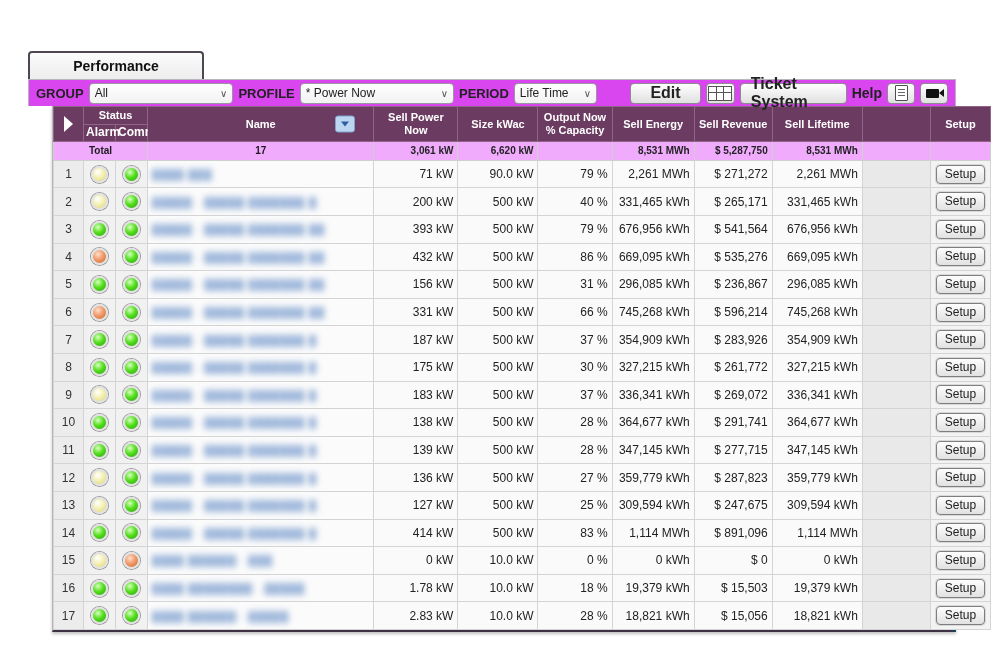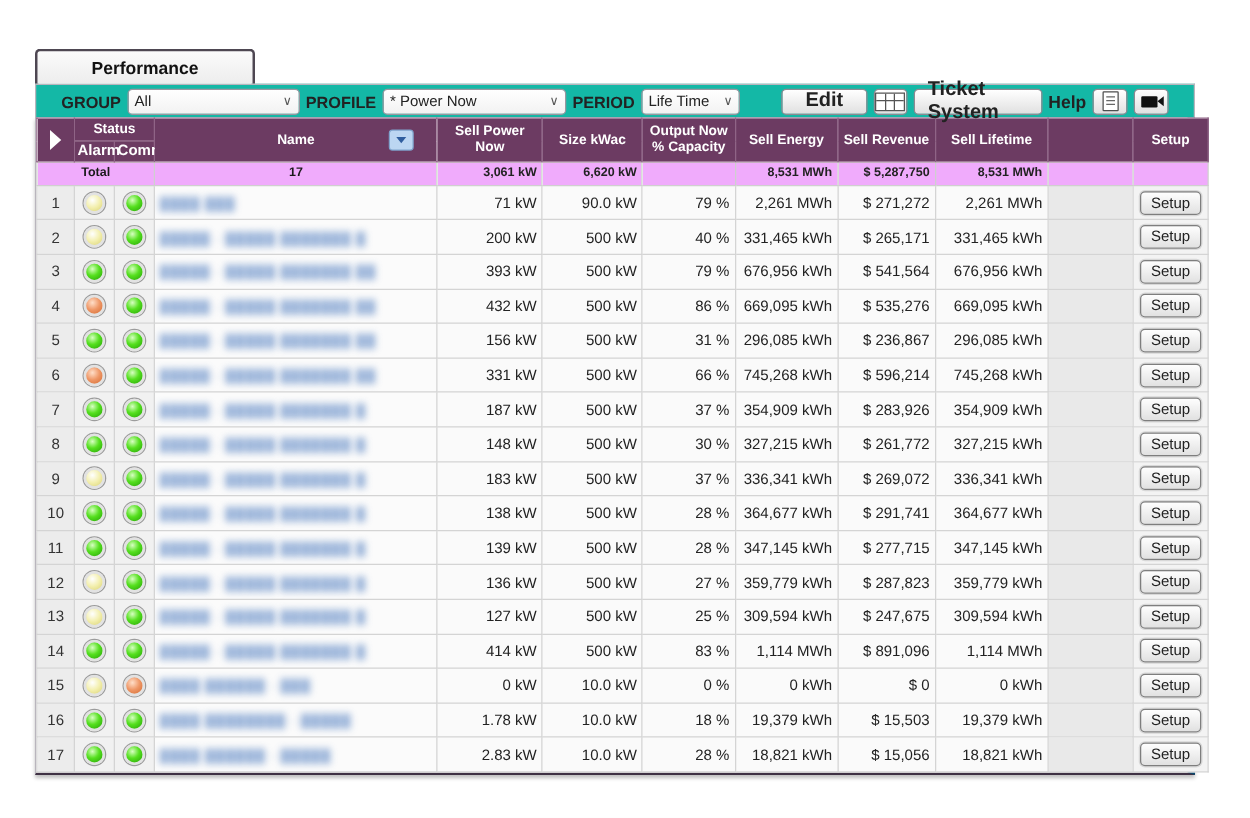--- a/index.html
+++ b/index.html
@@ -1,30 +1,30 @@
 <!DOCTYPE html>
 <html><head>
 <meta charset="utf-8">
 <style>
   html,body{margin:0;padding:0;background:#fff;}
   body{width:1000px;height:654px;position:relative;overflow:hidden;
        font-family:"Liberation Sans","DejaVu Sans",sans-serif;color:#1a1a1a;}
-  .app{position:absolute;left:28px;top:40px;width:928px;}
+  .app{position:absolute;left:28px;top:52px;width:928px;}
 
   
   .tabs{display:flex;height:27px;align-items:flex-end;}
   .tab{width:172px;height:26px;display:flex;align-items:center;justify-content:center;
        font-size:14px;font-weight:bold;border:2px solid #4e4752;border-bottom:none;
        border-radius:4px 4px 0 0;margin-right:2px;cursor:pointer;}
   .tab.active{background:linear-gradient(#fbfbfb,#ededed);color:#111;}
   .tab.inactive{background:linear-gradient(#c8c6cb,#a9a6ad);color:#2a2a2a;}
 
   
-  .toolbar{height:26px;background:#14b8a6;border:1px solid #b9b5bd;border-bottom:none;
-           display:flex;align-items:center;padding:0 20px;gap:5px;font-size:13px;}
+  .toolbar{height:26px;background:#d946ef;border:1px solid #b9b5bd;border-bottom:none;
+           display:flex;align-items:center;padding:0 7px;gap:5px;font-size:13px;}
   .tb-label{font-weight:bold;color:#222;white-space:nowrap;}
   .select{background:linear-gradient(#ffffff,#f2f2f2);border:1px solid #9a97a0;border-radius:4px;
           height:19px;display:flex;align-items:center;justify-content:space-between;
           padding:0 5px;font-size:12px;color:#222;cursor:pointer;}
   .select .chev-dn{font-size:10px;color:#555;margin-left:6px;}
   .btn{background:linear-gradient(#ffffff,#e0e0e0);border:1px solid #8d8a92;border-radius:4px;
        height:19px;display:flex;align-items:center;justify-content:center;
        font-size:16px;font-weight:bold;color:#222;padding:0 10px;cursor:pointer;}
   .iconbtn{width:34px;padding:0;}
   .help-wrap{margin-left:auto;display:flex;align-items:center;gap:5px;}
@@ -38,21 +38,21 @@
   .doc-ico:before{content:"";position:absolute;left:2px;right:2px;top:3px;height:1px;background:#666;
                   box-shadow:0 3px 0 #666,0 6px 0 #666;}
   
   .cam-ico{width:13px;height:9px;background:#111;border-radius:1px;position:relative;margin-right:4px;}
   .cam-ico:after{content:"";position:absolute;right:-5px;top:0.5px;border-left:5px solid #111;
                  border-top:4px solid transparent;border-bottom:4px solid transparent;
                  transform:scaleX(-1);}
 
   
   .tbl-wrap{border-left:1px solid #b9b5bd;border-right:6px solid #0c4a6e;
-            border-bottom:2px solid #3f3144;box-shadow:0 2px 3px rgba(0,0,0,.25);}
+            border-bottom:2px solid #3f3144;box-shadow:0 2px 3px rgba(0,0,0,.25);margin-left:24px;}
   table.grid{border-collapse:collapse;table-layout:fixed;width:938px;background:#fafafa;font-size:12px;}
   .grid th{background:#6c3b62;color:#fff;font-size:11px;font-weight:bold;line-height:1.15;
            border:1px solid #8f6486;padding:1px 2px;text-align:center;}
   .grid tr.h1 th{height:15px;}
   .grid tr.h2 th{height:12px;font-size:12px;}
   .c-arrow{position:relative;}
   .arrow-ico{width:0;height:0;border-top:8px solid transparent;border-bottom:8px solid transparent;
              border-left:9px solid #fff;margin:0 auto;}
   .name-h{position:relative;}
   .sortbtn{position:absolute;right:18px;top:50%;transform:translateY(-50%);
@@ -304,21 +304,21 @@
       <button class="setup-btn">Setup</button></td>
   </tr>
           <tr>
     <td class="c-num">8</td>
     <td class="c-led">
       <span class="led led-green"></span></td>
     <td class="c-led">
       <span class="led led-green"></span></td>
     <td class="c-name">
       <span class="blur">█████ - █████ ███████ █</span></td>
-    <td class="num">148 kW</td>
+    <td class="num">175 kW</td>
     <td class="num">500 kW</td>
     <td class="num pct">30 %</td>
     <td class="num">327,215 kWh</td>
     <td class="num">$ 261,772</td>
     <td class="num">327,215 kWh</td>
     <td class="c-blank"></td>
     <td class="c-setup">
       <button class="setup-btn">Setup</button></td>
   </tr>
           <tr>

